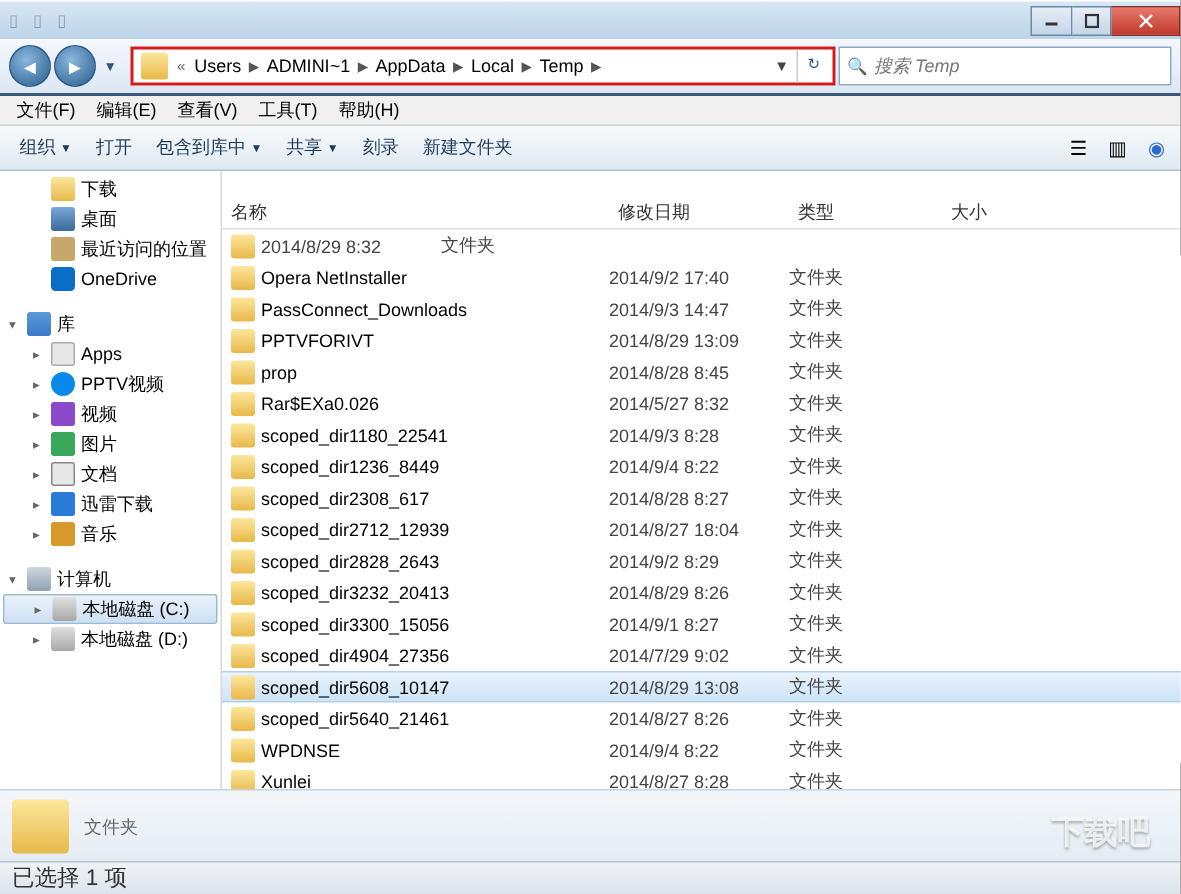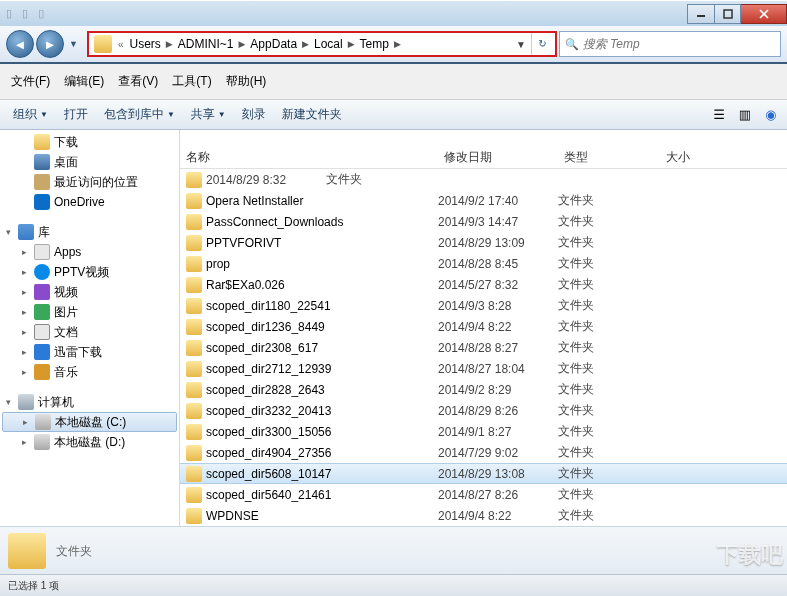--- a/index.html
+++ b/index.html
@@ -24,31 +24,31 @@
 .bc { display: flex; align-items: center; font-size: 12px; height: 100%; }
 .bc-sep { color: #666; font-size: 10px; margin: 0 3px; }
 .bc-item { color: #000; cursor: pointer; padding: 0 3px; }
 .bc-chev { color: #555; font-size: 9px; margin: 0 2px; }
 .addr-right { display: flex; align-items: center; margin-left: auto; font-size: 10px; color: #444; }
 .addr-dd { padding: 0 5px; cursor: pointer; }
 .refresh { width: 22px; text-align: center; cursor: pointer; color: #2a5a8a; border-left: 1px solid #ccc; height: 22px; line-height: 22px; }
 .search-wrap { width: 222px; height: 26px; margin-left: 2px; background: #fff; border: 1px solid #8aa8c8; display: flex; align-items: center; padding: 0 5px; }
 .search-wrap input { border: none; outline: none; font-size: 12px; font-style: italic; color: #888; width: 100%; }
 
-.menubar { height: 36px; background: #f0f0f0; display: flex; align-items: center; padding: 0 4px; font-size: 12px; border-bottom: 1px solid #d0d0d0; }
+.menubar { height: 20px; background: #f0f0f0; display: flex; align-items: center; padding: 0 4px; font-size: 12px; border-bottom: 1px solid #d0d0d0; }
 .menu-item { padding: 0 7px; cursor: pointer; }
 
 .toolbar { height: 30px; background: linear-gradient(to bottom, #f7fafc, #e0e9f1); display: flex; align-items: center; padding: 0 5px; font-size: 12px; border-bottom: 1px solid #b0c0d0; }
 .tool-item { padding: 0 8px; display: flex; align-items: center; cursor: pointer; color: #1a3a5a; height: 26px; }
 .tool-dd { font-size: 8px; margin-left: 3px; }
 .tool-spacer { flex: 1; }
 .tool-icon { width: 22px; height: 22px; display: flex; align-items: center; justify-content: center; font-size: 13px; margin-left: 4px; cursor: pointer; }
 
 .body-row { flex: 1; display: flex; overflow: hidden; background: #fff; }
-.sidebar { width: 180px; border-right: 1px solid #d8d8d8; overflow-y: auto; background: #fff; padding: 2px 0; }
+.sidebar { width: 148px; border-right: 1px solid #d8d8d8; overflow-y: auto; background: #fff; padding: 2px 0; }
 .tree { font-size: 12px; }
 .tree-group { margin-bottom: 10px; }
 .tree-node { display: flex; align-items: center; padding: 2px 0 2px 6px; cursor: pointer; height: 20px; }
 .tree-expander { width: 12px; font-size: 9px; color: #666; }
 .tree-icon { width: 16px; height: 16px; margin-right: 4px; display: inline-block; }
 .i-folder { background: linear-gradient(to bottom, #fce79c, #e8b84a); border-radius: 2px; }
 .i-desktop { background: linear-gradient(to bottom, #7aa8d8, #3a6a9a); border-radius: 2px; }
 .i-recent { background: #c8a868; border-radius: 2px; }
 .i-onedrive { background: #0a6dc8; border-radius: 3px; }
 .i-library { background: linear-gradient(to bottom, #5a9ad8, #3a7ac8); border-radius: 2px; }
@@ -78,23 +78,23 @@
 .file-name { width: 232px; overflow: hidden; white-space: nowrap; }
 .file-date { width: 120px; color: #444; }
 .file-type { width: 102px; color: #444; }
 .file-size { width: 80px; color: #444; }
 
 .details { height: 48px; background: linear-gradient(to bottom, #f4f7fa, #e4ecf3); border-top: 1px solid #c8d4e0; display: flex; align-items: center; padding: 0 8px; position: relative; }
 .details-icon { width: 38px; height: 36px; background: linear-gradient(to bottom, #fce79c, #e8b84a); border-radius: 3px; margin-right: 10px; }
 .details-text { font-size: 12px; color: #333; }
 .details-name { font-weight: normal; }
 .details-sub { color: #666; margin-top: 2px; }
-.watermark { position: absolute; right: 4px; bottom: 4px; color: rgba(255,255,255,0.75); font-size: 22px; font-weight: bold; font-family: "Microsoft YaHei"; text-shadow: 0 1px 2px rgba(0,0,0,0.3); }
-
-.statusbar { height: 22px; background: linear-gradient(to bottom, #f0f3f6, #dce3ea); border-top: 1px solid #b8c4d0; display: flex; align-items: center; font-size: 10px; padding: 0 8px; color: #333; }
+.watermark { position: absolute; right: 20px; bottom: 4px; color: rgba(255,255,255,0.75); font-size: 22px; font-weight: bold; font-family: "Microsoft YaHei"; text-shadow: 0 1px 2px rgba(0,0,0,0.3); }
+
+.statusbar { height: 22px; background: linear-gradient(to bottom, #f0f3f6, #dce3ea); border-top: 1px solid #b8c4d0; display: flex; align-items: center; font-size: 15px; padding: 0 8px; color: #333; }
 
 ::-webkit-scrollbar { width: 16px; }
 ::-webkit-scrollbar-track { background: #f0f0f0; }
 ::-webkit-scrollbar-thumb { background: #c8c8c8; border: 1px solid #a8a8a8; border-radius: 2px; }
 ::-webkit-scrollbar-button { background: #e8e8e8; height: 16px; border: 1px solid #b8b8b8; }
 </style>
 </head>
 <body>
 
 <div class="window">

